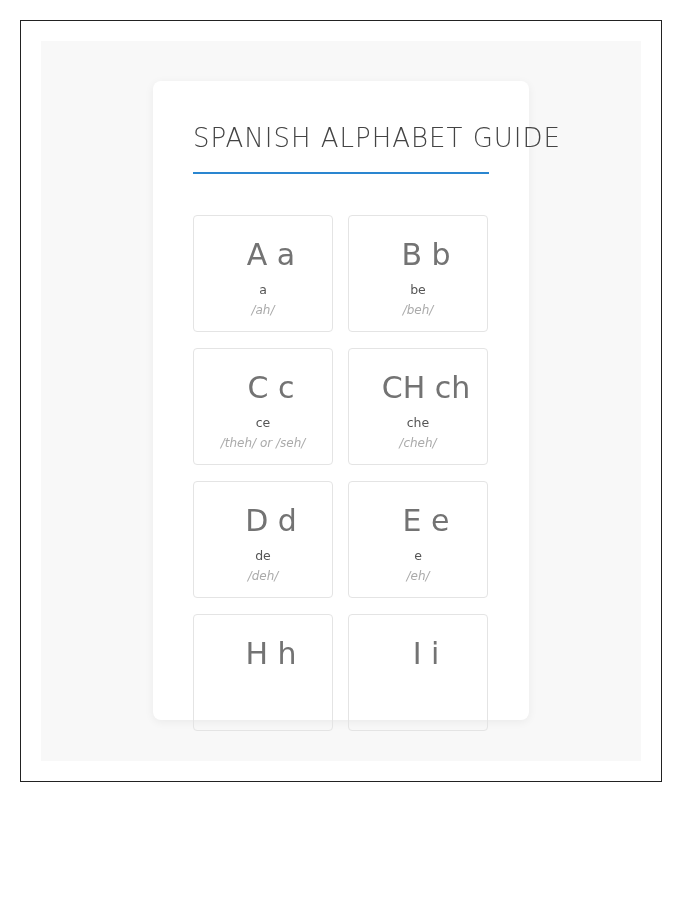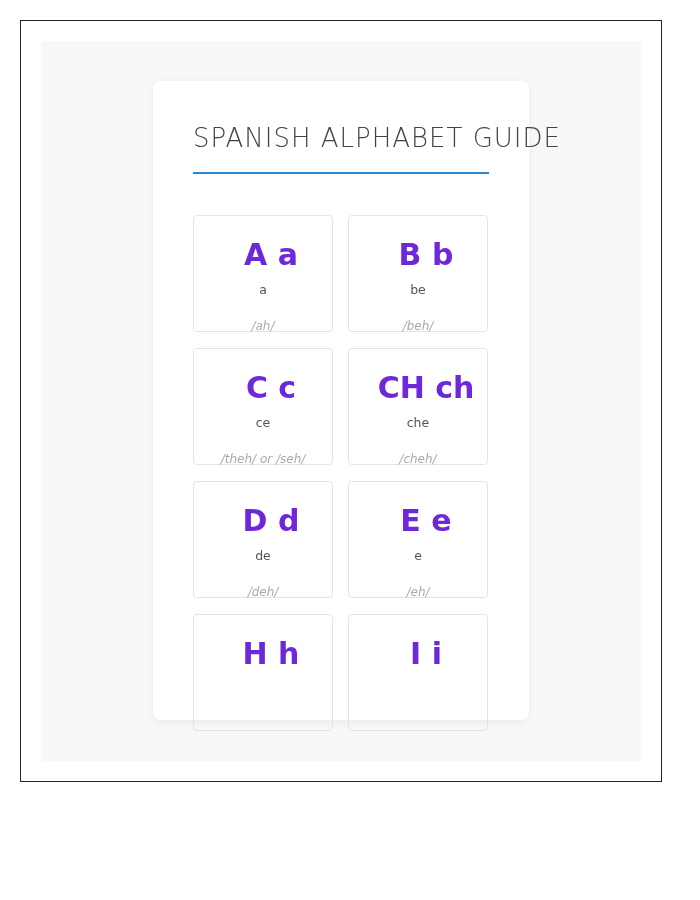--- a/index.html
+++ b/index.html
@@ -36,30 +36,30 @@
     .grid {
       position: absolute; left: 193px; top: 215px; width: 296px;
       display: grid; grid-template-columns: 140px 140px; column-gap: 15px; row-gap: 16px;
     }
     .tile {
       height: 117px; border: 1px solid #e4e4e4; border-radius: 4px;
       box-sizing: border-box; text-align: center; position: relative;
     }
     .letter {
       position: absolute; left: 16px; right: 0; top: 20px;
-      font-family: "DejaVu Sans", sans-serif; font-weight: bold; font-size: 30px;
-      color: #6d28d9; line-height: 38px; white-space: nowrap;
+      font-family: "DejaVu Sans", sans-serif; font-weight: normal; font-size: 30px;
+      color: #737373; line-height: 38px; white-space: nowrap;
     }
     .name {
       position: absolute; left: 0; right: 0; top: 66px;
       font-size: 12.5px; color: #555; line-height: 16px;
     }
     .pron {
       position: absolute; left: 0; right: 0; top: 86px;
-      font-size: 12px; font-style: italic; color: #aaa; line-height: 16px; white-space: nowrap; margin-top: 16px;
+      font-size: 12px; font-style: italic; color: #aaa; line-height: 16px; white-space: nowrap;
     }
   </style>
 </head>
 <body>
 
 <div class="frame"></div>
 <div class="panel"></div>
 
 <div class="clip">
   <div class="card"></div>

